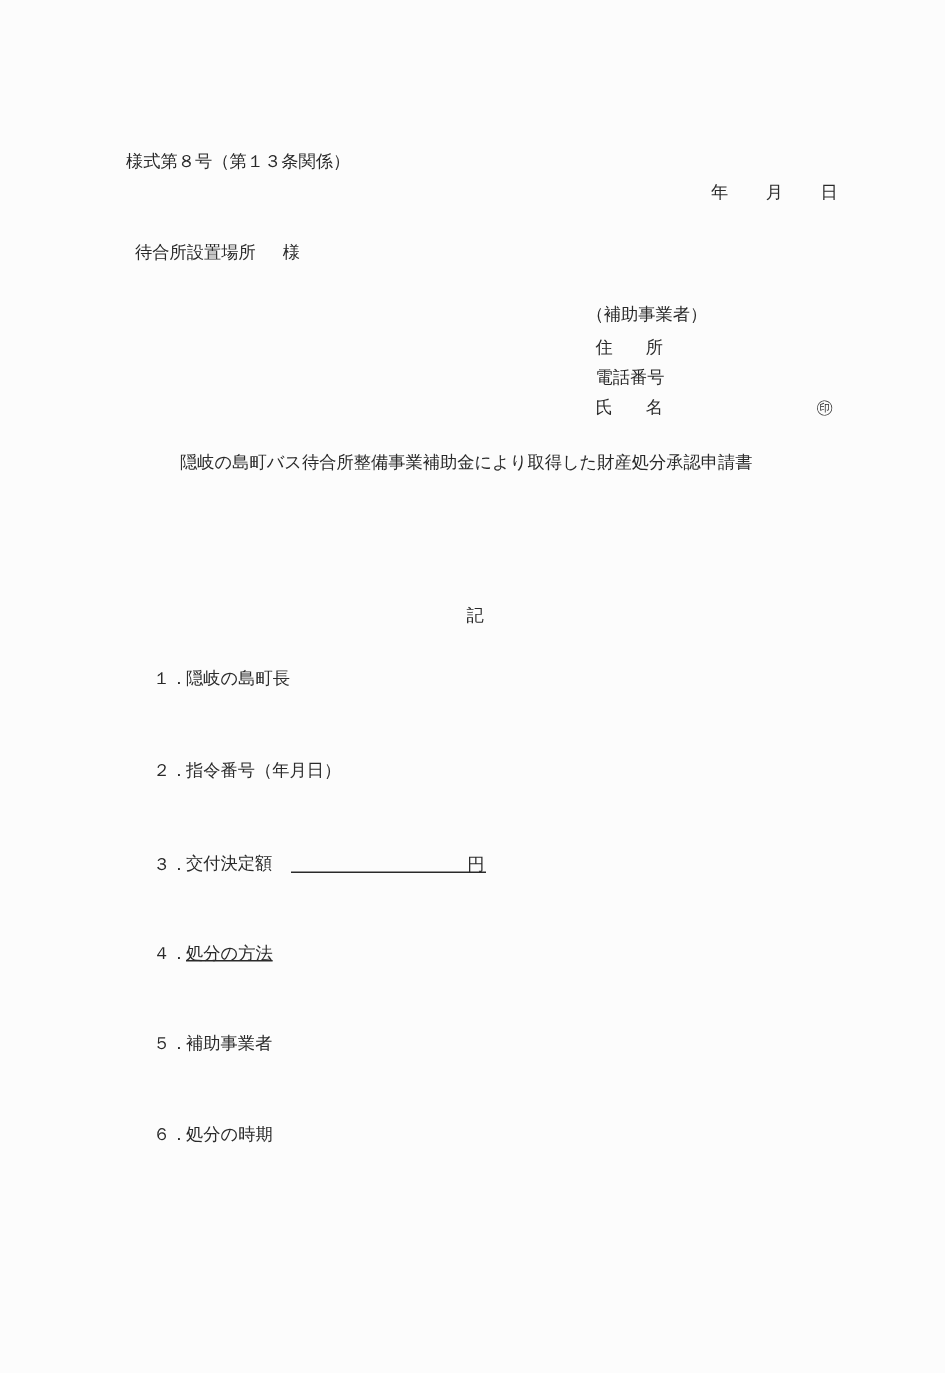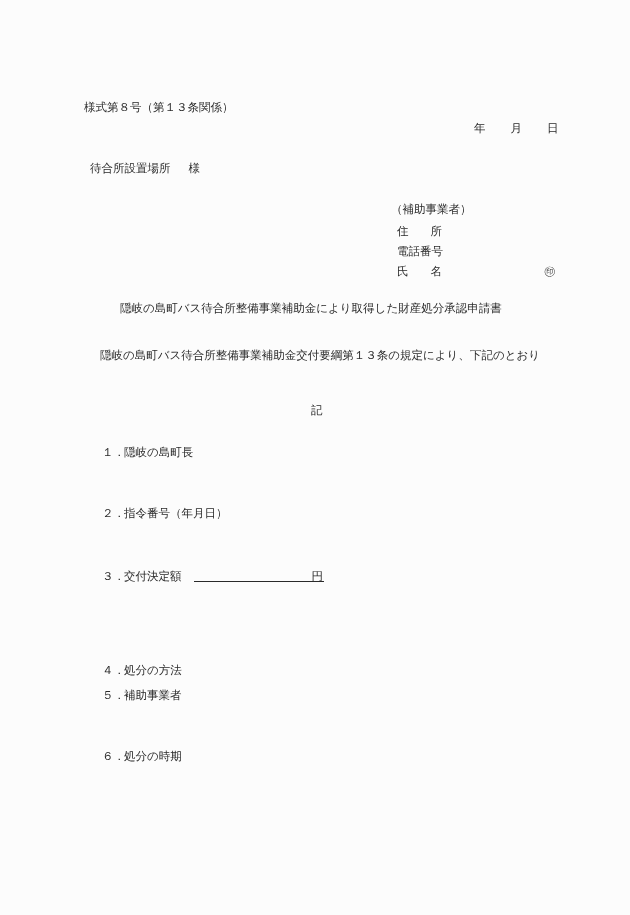--- a/index.html
+++ b/index.html
@@ -75,38 +75,37 @@
   <div class="row" style="top:42px;">電話番号</div>
   <div class="row" style="top:62px;">
     <span class="spaced-label"><span>氏</span><span style="display:inline-block;width:22px;"></span><span>名</span></span>
     <span class="seal">㊞</span>
   </div>
 </div>
 
 <div class="abs title">隠岐の島町バス待合所整備事業補助金により取得した財産処分承認申請書</div>
 
 <div class="abs body-text">
-  <p class="indent">隠岐の島町バス待合所整備事業補助金交付要綱第１３条の規定により、下記のとおり</p>
 </div>
 
 <div class="abs ki">記</div>
 
 <div class="abs item" style="top:447px;">
   <span class="num">１．</span><span>隠岐の島町長</span>
 </div>
 
 <div class="abs item" style="top:508px;">
   <span class="num">２．</span><span>指令番号（年月日）</span>
 </div>
 
 <div class="abs item" style="top:569px;">
   <span class="num">３．</span><span>交付決定額</span><span class="blank"></span><span class="unit">円</span>
 </div>
 
-<div class="abs item" style="top:665px;">
+<div class="abs item" style="top:630px;text-decoration:underline;">
   <span class="num">４．</span><span>処分の方法</span>
 </div>
 
 <div class="abs item" style="top:690px;">
   <span class="num">５．</span><span>補助事業者</span>
 </div>
 
 <div class="abs item" style="top:751px;">
   <span class="num">６．</span><span>処分の時期</span>
 </div>

